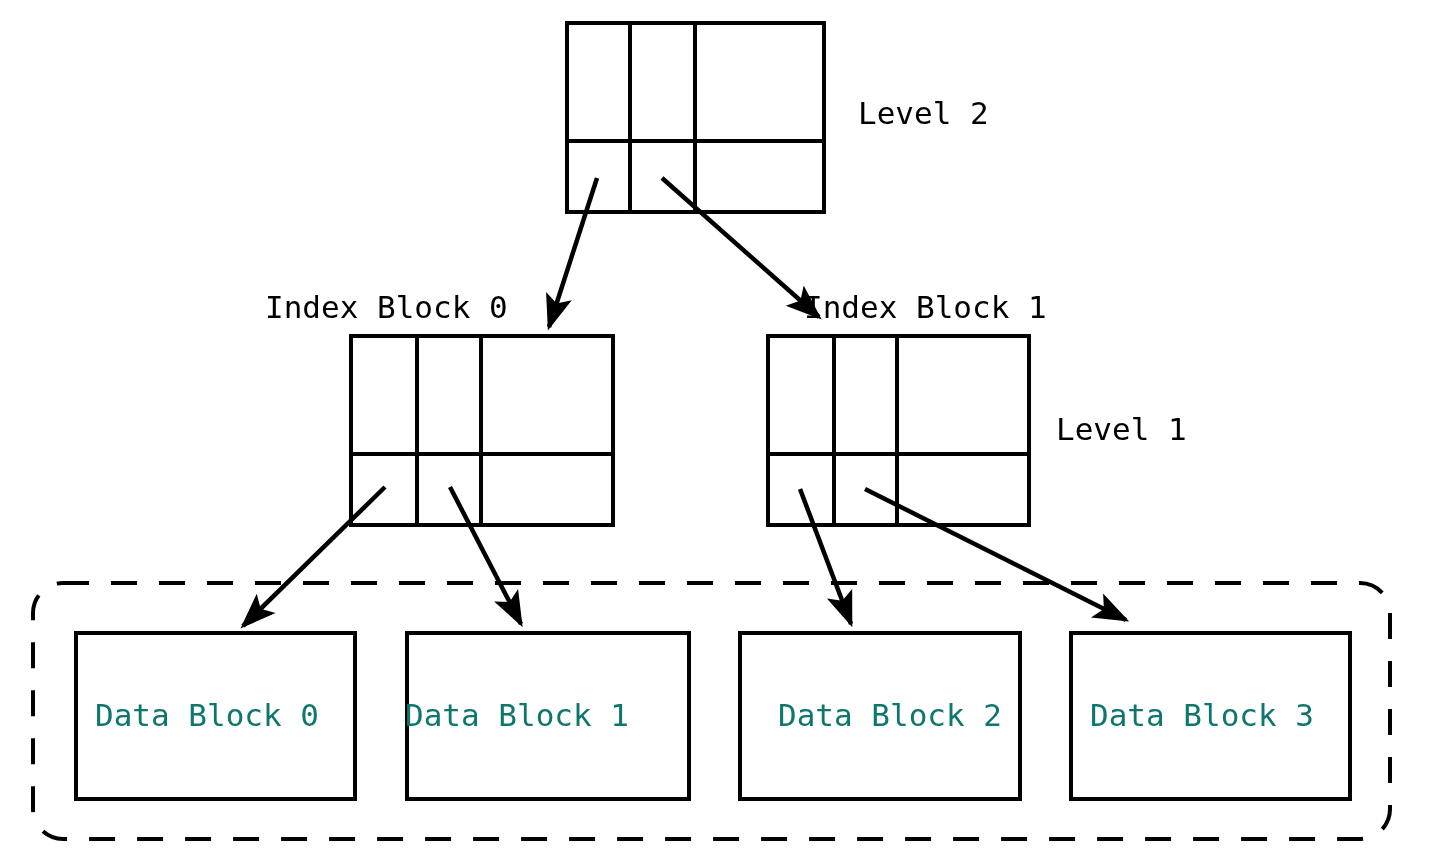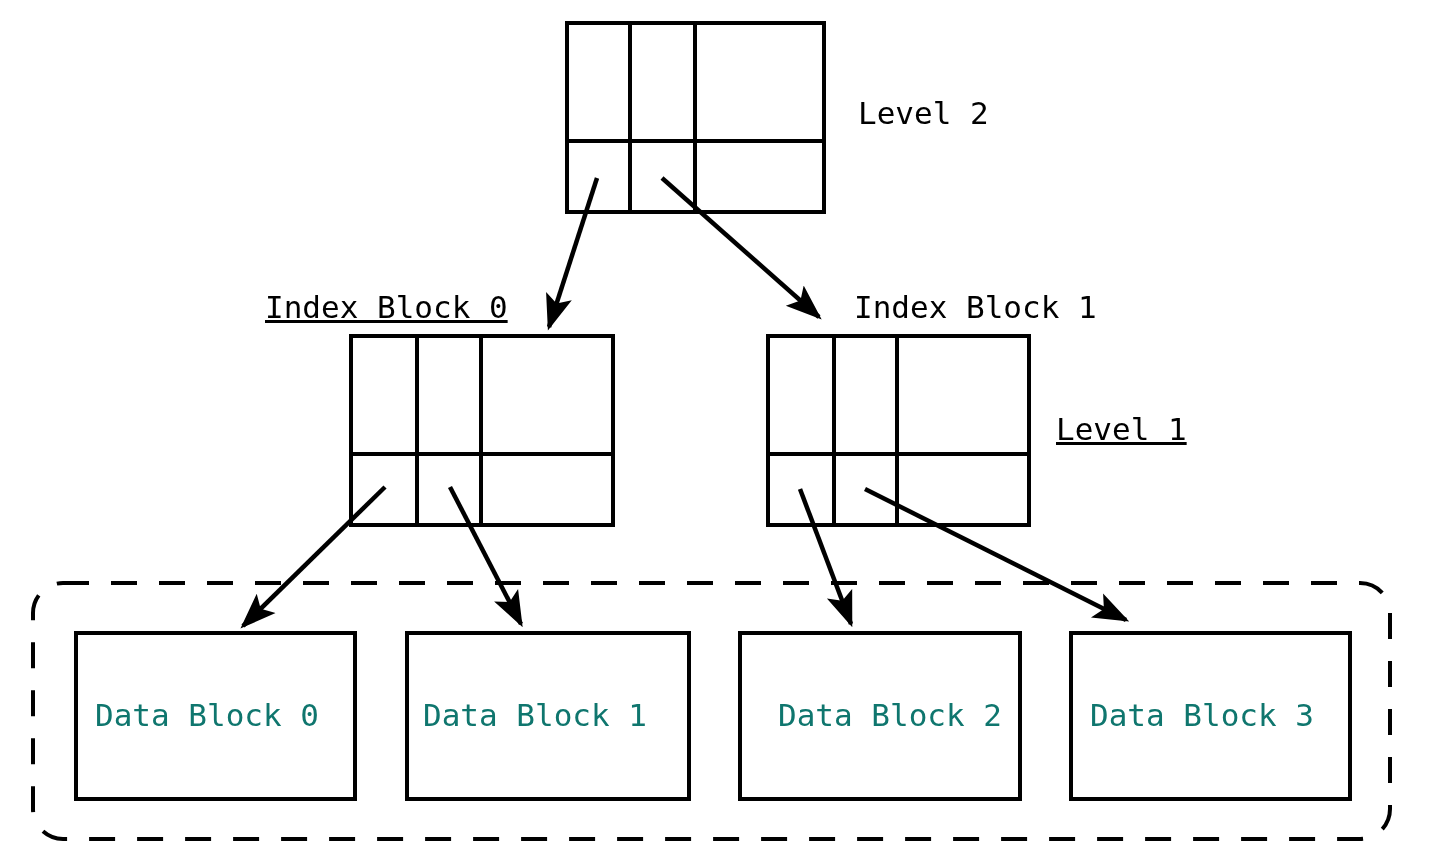--- a/index.html
+++ b/index.html
@@ -83,23 +83,23 @@
 
     <line x1="597" y1="178" x2="549" y2="327" stroke="#000000" stroke-width="4.5" marker-end="url(#arrowhead)"></line>
     <line x1="662" y1="178" x2="819" y2="317" stroke="#000000" stroke-width="4.5" marker-end="url(#arrowhead)"></line>
     <line x1="385" y1="487" x2="243" y2="626" stroke="#000000" stroke-width="4.5" marker-end="url(#arrowhead)"></line>
     <line x1="450" y1="487" x2="521" y2="624" stroke="#000000" stroke-width="4.5" marker-end="url(#arrowhead)"></line>
     <line x1="800" y1="489" x2="851" y2="624" stroke="#000000" stroke-width="4.5" marker-end="url(#arrowhead)"></line>
     <line x1="865" y1="489" x2="1126" y2="620" stroke="#000000" stroke-width="4.5" marker-end="url(#arrowhead)"></line>
   </svg>
 
   <div class="label" style="left:858px; top:98px;">Level 2</div>
-  <div class="label" style="left:1056px; top:414px;text-decoration:underline;">Level 1</div>
+  <div class="label" style="left:1056px; top:414px;">Level 1</div>
 
-  <div class="label" style="left:265px; top:292px;text-decoration:underline;">Index Block 0</div>
-  <div class="label" style="left:854px; top:292px;">Index Block 1</div>
+  <div class="label" style="left:265px; top:292px;">Index Block 0</div>
+  <div class="label" style="left:804px; top:292px;">Index Block 1</div>
 
   <div class="blocklabel" style="left:95px; top:700px;">Data Block 0</div>
-  <div class="blocklabel" style="left:423px; top:700px;">Data Block 1</div>
+  <div class="blocklabel" style="left:405px; top:700px;">Data Block 1</div>
   <div class="blocklabel" style="left:778px; top:700px;">Data Block 2</div>
   <div class="blocklabel" style="left:1090px; top:700px;text-align:center;">Data Block 3</div>
 
 </div>
 
 </body></html>

